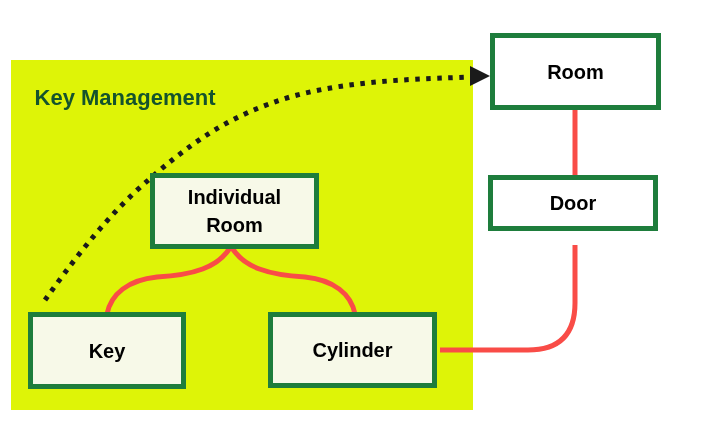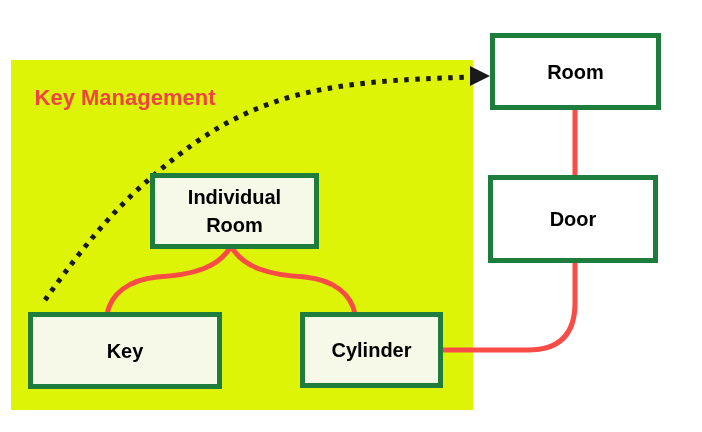--- a/index.html
+++ b/index.html
@@ -25,21 +25,21 @@
   }
   .module-title {
     position: absolute;
     left: 14px;
     top: 83px;
     width: 222px;
     text-align: center;
     font-size: 22px;
     font-weight: bold;
     line-height: 30px;
-    color: #ef4444;
+    color: #14532d;
   }
   .connector-layer {
     position: absolute;
     left: 0;
     top: 0;
     width: 702px;
     height: 432px;
   }
   .node {
     position: absolute;
@@ -52,24 +52,24 @@
     font-size: 20px;
     font-weight: bold;
     line-height: 28px;
     color: #000000;
     text-align: center;
   }
   .node.cream { background: var(--color-box_fill_cream, #f7f9e8); }
   .node.white { background: var(--color-box_fill_white, #ffffff); align-items: center; }
 
   .node-individual-lock { left: 150px; top: 173px; width: 169px; height: 76px; }
-  .node-key             { left: 28px;  top: 312px; width: 194px; height: 77px; }
-  .node-cylinder        { left: 268px; top: 312px; width: 143px; height: 76px; margin-left: 32px; }
+  .node-key             { left: 28px;  top: 312px; width: 158px; height: 77px; }
+  .node-cylinder        { left: 268px; top: 312px; width: 169px; height: 76px; }
   .node-room            { left: 490px; top: 33px;  width: 171px; height: 77px; }
-  .node-door            { left: 488px; top: 175px; width: 170px; height: 88px; }
+  .node-door            { left: 488px; top: 175px; width: 170px; height: 56px; }
 </style>
 </head>
 <body>
 
 <div class="canvas">
 
   <div class="module-bg"></div>
 
   <svg class="connector-layer" viewBox="0 0 702 432" xmlns="http://www.w3.org/2000/svg">
 

